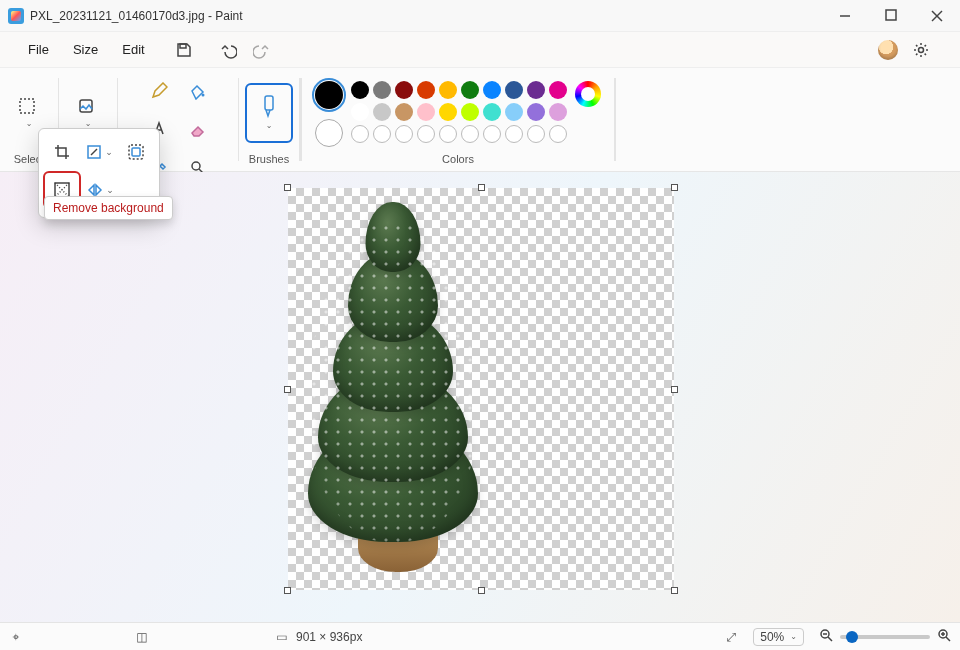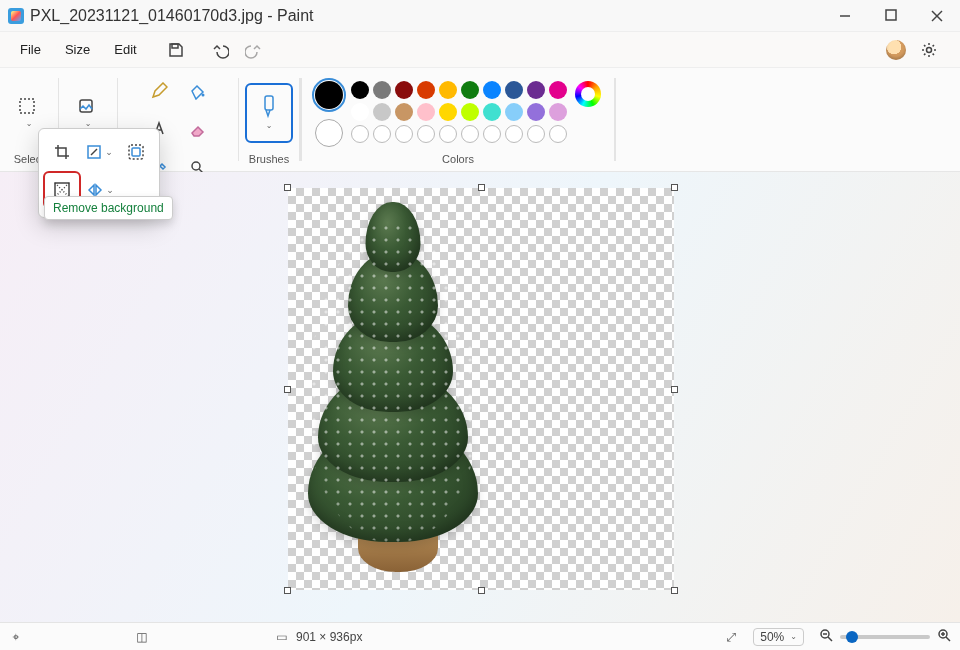--- a/index.html
+++ b/index.html
@@ -2,26 +2,26 @@
 <html><head>
 <meta charset="utf-8">
 <style>
   * { box-sizing: border-box; margin: 0; padding: 0; font-family: "Segoe UI", sans-serif; }
   body { width: 960px; height: 650px; background: #f5f5f5; overflow: hidden; position: relative; }
 
   
   .titlebar { height: 32px; display: flex; align-items: center; background: #f8f8f8; border-bottom: 1px solid #eee; }
   .titlebar .app-icon { width: 16px; height: 16px; margin: 0 6px 0 8px; background: #3a9dde; border-radius: 3px; position: relative; }
   .titlebar .app-icon::after { content:""; position:absolute; inset:3px; background: linear-gradient(135deg,#ff8,#f55,#5af); border-radius:2px;}
-  .titlebar .title { font-size: 16px; color: #333; }
+  .titlebar .title { font-size: 12px; color: #333; }
   .titlebar .spacer { flex: 1; }
   .win-btn { width: 46px; height: 32px; display: flex; align-items: center; justify-content: center; font-size: 12px; color:#333; }
 
   
-  .menubar { height: 36px; display: flex; align-items: center; background: #faf9f8; border-bottom: 1px solid #eee; padding: 0 8px; }
+  .menubar { height: 36px; display: flex; align-items: center; background: #faf9f8; border-bottom: 1px solid #eee; padding: 0 16px; }
   .menubar .mitem { padding: 6px 12px; font-size: 13px; color: #222; border-radius: 4px; }
   .menubar .iconbtn { width: 34px; height: 30px; display:flex; align-items:center; justify-content:center; color:#444; border-radius:4px; }
   .menubar .sep { width: 10px; }
   .menubar .right { margin-left: auto; display:flex; align-items:center; gap:6px; padding-right:6px;}
   .avatar { width:20px; height:20px; border-radius:50%; background: radial-gradient(circle at 40% 35%, #ffe0b0 40%, #d49b5e 42%); box-shadow: inset 0 -2px 3px rgba(0,0,0,.2); }
 
   
   .ribbon { height: 104px; display:flex; align-items:stretch; background:#fbfbfb; border-bottom:1px solid #e6e6e6; }
   .rgroup { position:relative; display:flex; flex-direction:column; align-items:center; justify-content:flex-start; padding:6px 10px 2px; }
   .rgroup .tools { flex:1; display:flex; align-items:center; justify-content:center; gap:4px; flex-wrap:wrap; }
@@ -66,21 +66,21 @@
   .foliage { position:absolute; bottom:30px; left:0; width:170px; }
   .fl { position:absolute; left:50%; transform:translateX(-50%); border-radius:50% 50% 48% 48% / 62% 62% 42% 42%; background: radial-gradient(ellipse at 40% 30%, #5c7a50 0%, #3a5a34 40%, #253d22 90%); box-shadow: inset 0 -6px 14px rgba(0,0,0,.25), 0 4px 10px rgba(0,0,0,.15);}
   .snow { background: radial-gradient(rgba(255,255,255,.9) 1px, transparent 2px); background-size:12px 12px; opacity:.55; mix-blend-mode:screen;}
 
   
   .popup { position:absolute; left:38px; top:128px; width:122px; background:#fff; border:1px solid #ccc; border-radius:6px; box-shadow:0 8px 24px rgba(0,0,0,.18); padding:6px; z-index:20;}
   .popup .row { display:flex; gap:4px; margin-bottom:4px;}
   .popup .pbtn { width:34px; height:34px; display:flex; align-items:center; justify-content:center; border-radius:4px;}
   .popup .pbtn.hilite { outline:2px solid #d02828; }
   .popup .drop::after{ content:"⌄"; font-size:9px; color:#666; margin-left:2px;}
-  .tooltip { position:absolute; left:44px; top:196px; background:#fff; border:1px solid #ccc; border-radius:4px; padding:4px 8px; font-size:12px; color:#15803d; box-shadow:0 4px 10px rgba(0,0,0,.15); z-index:21; white-space:nowrap;}
+  .tooltip { position:absolute; left:44px; top:196px; background:#fff; border:1px solid #ccc; border-radius:4px; padding:4px 8px; font-size:12px; color:#b91c1c; box-shadow:0 4px 10px rgba(0,0,0,.15); z-index:21; white-space:nowrap;}
 
   
   .status { position:absolute; left:0; right:0; bottom:0; height:28px; background:#fbfbfb; border-top:1px solid #e4e4e4; display:flex; align-items:center; font-size:12px; color:#444; padding:0 8px; gap:14px;}
   .status .seg { display:flex; align-items:center; gap:6px;}
   .status .spacer { flex:1; }
   .zoom-combo { display:flex; align-items:center; border:1px solid #ccc; border-radius:4px; padding:1px 6px; gap:6px;}
   .slider { width:90px; height:4px; background:#c9c9c9; border-radius:2px; position:relative;}
   .slider .thumb{ position:absolute; left:6px; top:-4px; width:12px; height:12px; border-radius:50%; background:#0a66c2;}
   .sicon { width:16px; text-align:center; color:#555;}
 

